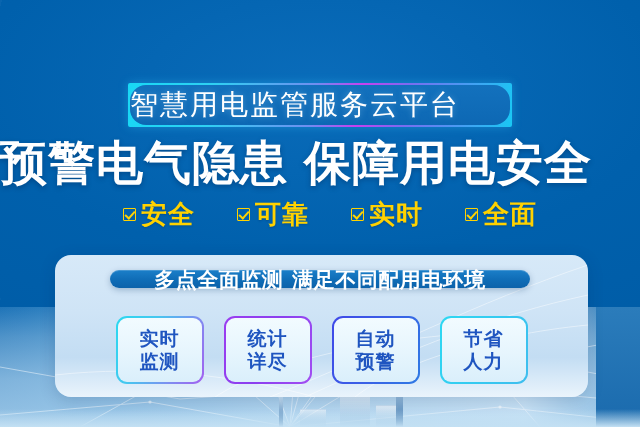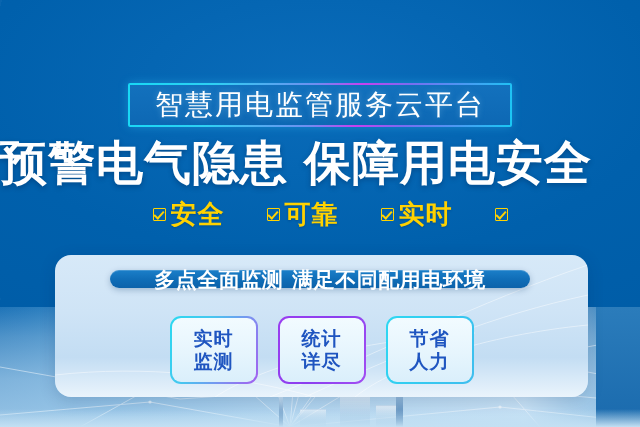--- a/index.html
+++ b/index.html
@@ -62,21 +62,21 @@
   .title-chip {
     position:absolute; left:128px; top:83px; width:384px; height:44px;
     padding:2px;
     border-radius:2px;
     background:linear-gradient(100deg,#18d8f5 0%,#2fd0f2 22%,#6f8ef0 48%,#c83ff0 60%,#7a6cf0 72%,#19c8f4 100%);
     box-shadow:0 0 10px rgba(60,200,255,.35);
   }
   .title-chip-inner {
     width:100%; height:100%;
     background:linear-gradient(180deg,#1371bd 0%,#0d68b4 100%);
-    display:flex; align-items:center; justify-content:center;
+    display:flex; align-items:center; justify-content:flex-start;border-radius:16px;
   }
   .title-chip-text {
     color:#ffffff;
     font-size:28px;
     letter-spacing:2px;
     font-weight:400;
     line-height:1;
     text-shadow:0 0 6px rgba(180,230,255,.35);
   }
 
@@ -229,20 +229,21 @@
     <div class="checkitem">
       <span class="checkbox"></span>
       <span class="checklabel">可靠</span>
     </div>
     <div class="checkitem">
       <span class="checkbox"></span>
       <span class="checklabel">实时</span>
     </div>
     <div class="checkitem">
       <span class="checkbox"></span>
+      <span class="checklabel">全面</span>
     </div>
   </div>
 
   <div class="panel">
     <svg class="panel-mesh" viewBox="0 0 533 142" preserveAspectRatio="none">
       <g stroke="#ffffff" stroke-width="1" fill="none" opacity="0.75">
         <path d="M533,40 C440,60 360,92 250,142"></path>
         <path d="M533,70 C430,80 340,110 300,142"></path>
         <path d="M0,120 C90,110 180,120 260,142"></path>
         <path d="M533,10 C420,48 330,96 215,142"></path>
@@ -264,20 +265,26 @@
       </div>
     </div>
 
     <div class="fcard fc-2">
       <div class="fcard-inner">
         <span class="fcard-line">统计</span>
         <span class="fcard-line">详尽</span>
       </div>
     </div>
 
+    <div class="fcard fc-3">
+      <div class="fcard-inner">
+        <span class="fcard-line">自动</span>
+        <span class="fcard-line">预警</span>
+      </div>
+    </div>
 
     <div class="fcard fc-4">
       <div class="fcard-inner">
         <span class="fcard-line">节省</span>
         <span class="fcard-line">人力</span>
       </div>
     </div>
 
   </div>
 

